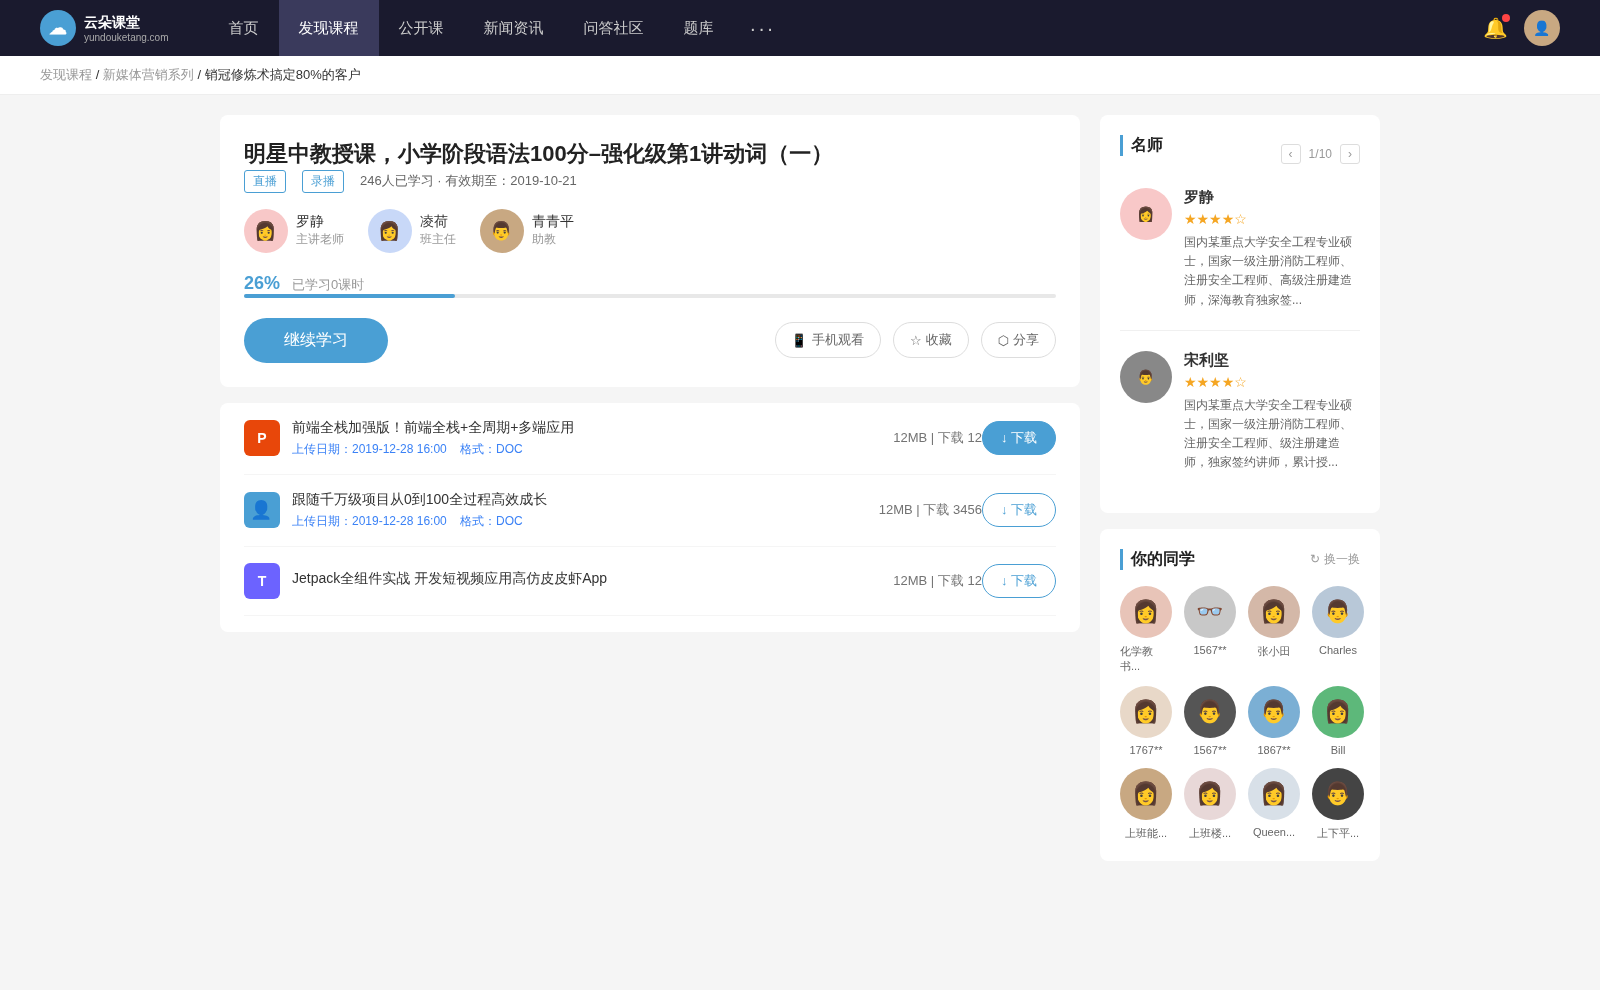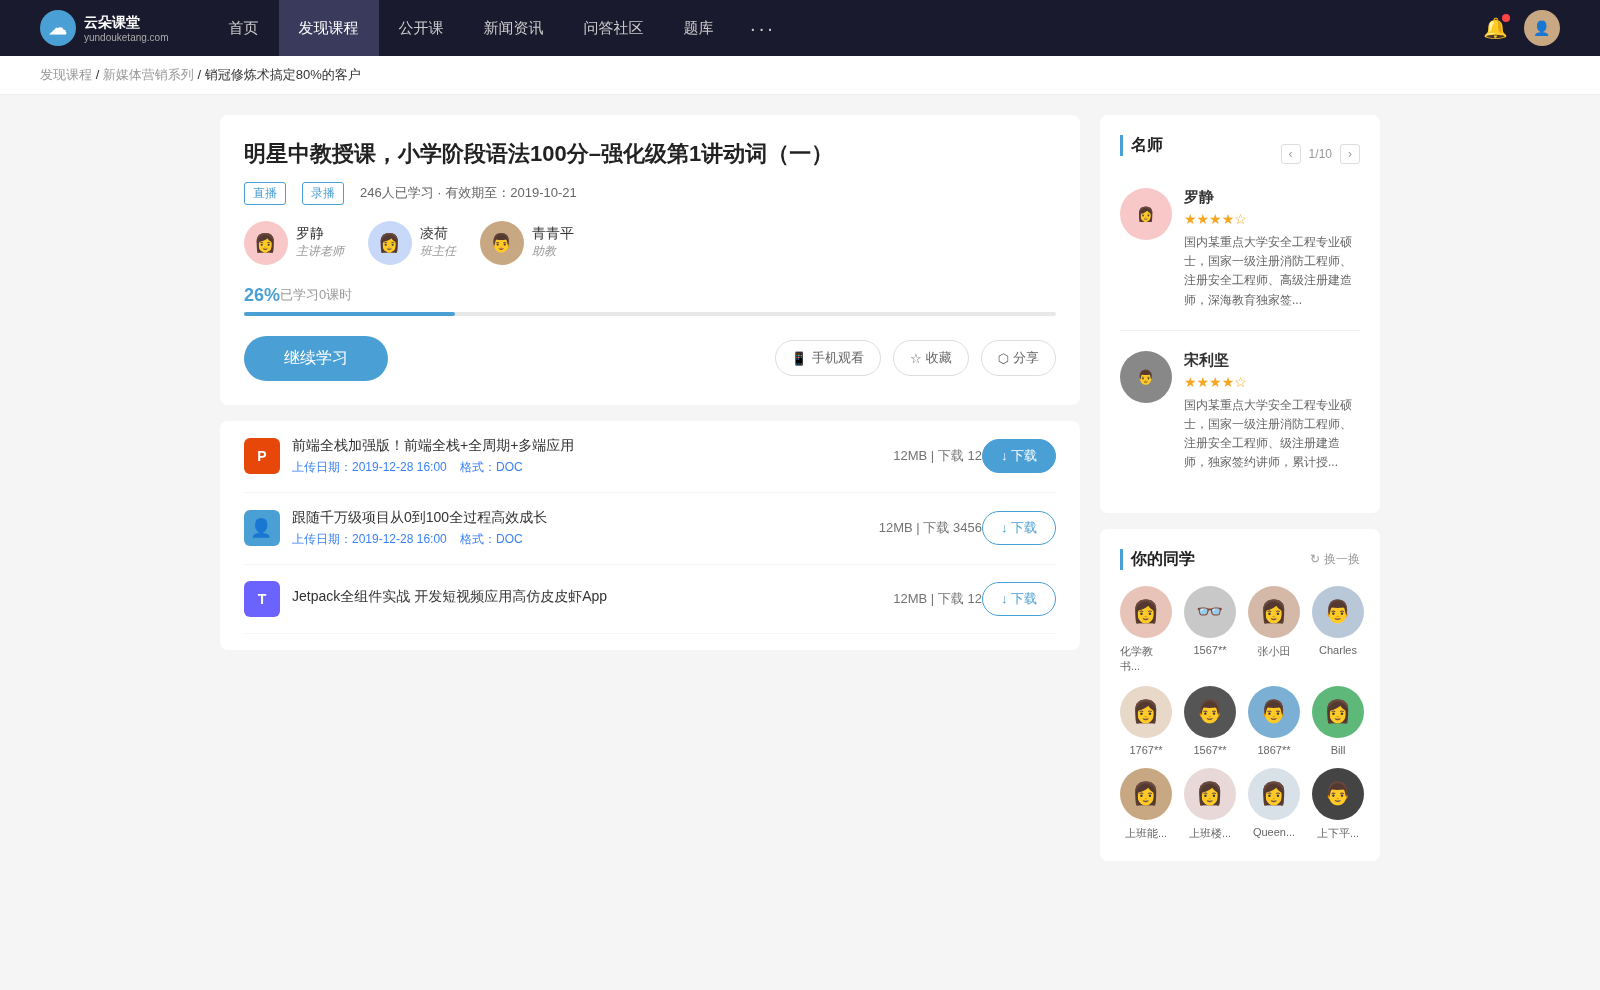--- a/index.html
+++ b/index.html
@@ -23,34 +23,34 @@
     .breadcrumb a { color: #999; text-decoration: none; }
     .breadcrumb span { color: #333; }
 
     
     .main { display: flex; max-width: 1200px; margin: 20px auto; gap: 20px; padding: 0 20px; }
     .content { flex: 1; min-width: 0; }
     .sidebar { width: 280px; flex-shrink: 0; }
 
     
     .course-card { background: white; border-radius: 8px; padding: 24px; margin-bottom: 16px; }
-    .course-title { font-size: 22px; font-weight: bold; color: #222; margin-bottom: 12px; line-height: 1.4; }
+    .course-title { font-size: 22px; font-weight: bold; color: #222; line-height: 1.4; }
     .course-meta { display: flex; align-items: center; gap: 16px; margin-bottom: 16px; }
     .badge { padding: 2px 8px; border-radius: 3px; font-size: 12px; border: 1px solid; }
     .badge-live { color: #4a9fd4; border-color: #4a9fd4; }
     .badge-replay { color: #4a9fd4; border-color: #4a9fd4; }
     .meta-text { color: #666; font-size: 13px; }
     .teachers { display: flex; gap: 24px; margin-bottom: 20px; }
     .teacher { display: flex; align-items: center; gap: 8px; }
     .teacher-avatar { width: 44px; height: 44px; border-radius: 50%; background: #ddd; overflow: hidden; display: flex; align-items: center; justify-content: center; font-size: 18px; }
     .teacher-info { }
     .teacher-name { font-size: 14px; color: #333; font-weight: 500; }
-    .teacher-role { font-size: 12px; color: #999; font-style: italic; }
+    .teacher-role { font-size: 12px; color: #999; }
     .progress-section { margin-bottom: 20px; }
-    .progress-header { display: flex; align-items: center; margin-bottom: 6px; }
+    .progress-header { display: flex; align-items: flex-end; gap: 12px; }
     .progress-pct { color: #4a9fd4; font-size: 18px; font-weight: bold; }
     .progress-label { color: #999; font-size: 13px; }
     .progress-bar-bg { height: 4px; background: #e8e8e8; border-radius: 2px; }
     .progress-bar-fill { height: 4px; background: #4a9fd4; border-radius: 2px; }
     .action-row { display: flex; align-items: center; gap: 16px; }
     .btn-primary { background: #4a9fd4; color: white; border: none; border-radius: 24px; padding: 12px 40px; font-size: 16px; cursor: pointer; font-weight: 500; }
     .action-btns { margin-left: auto; display: flex; gap: 12px; }
     .btn-outline { background: white; color: #666; border: 1px solid #ddd; border-radius: 20px; padding: 8px 16px; font-size: 13px; cursor: pointer; display: flex; align-items: center; gap: 4px; }
 
     

